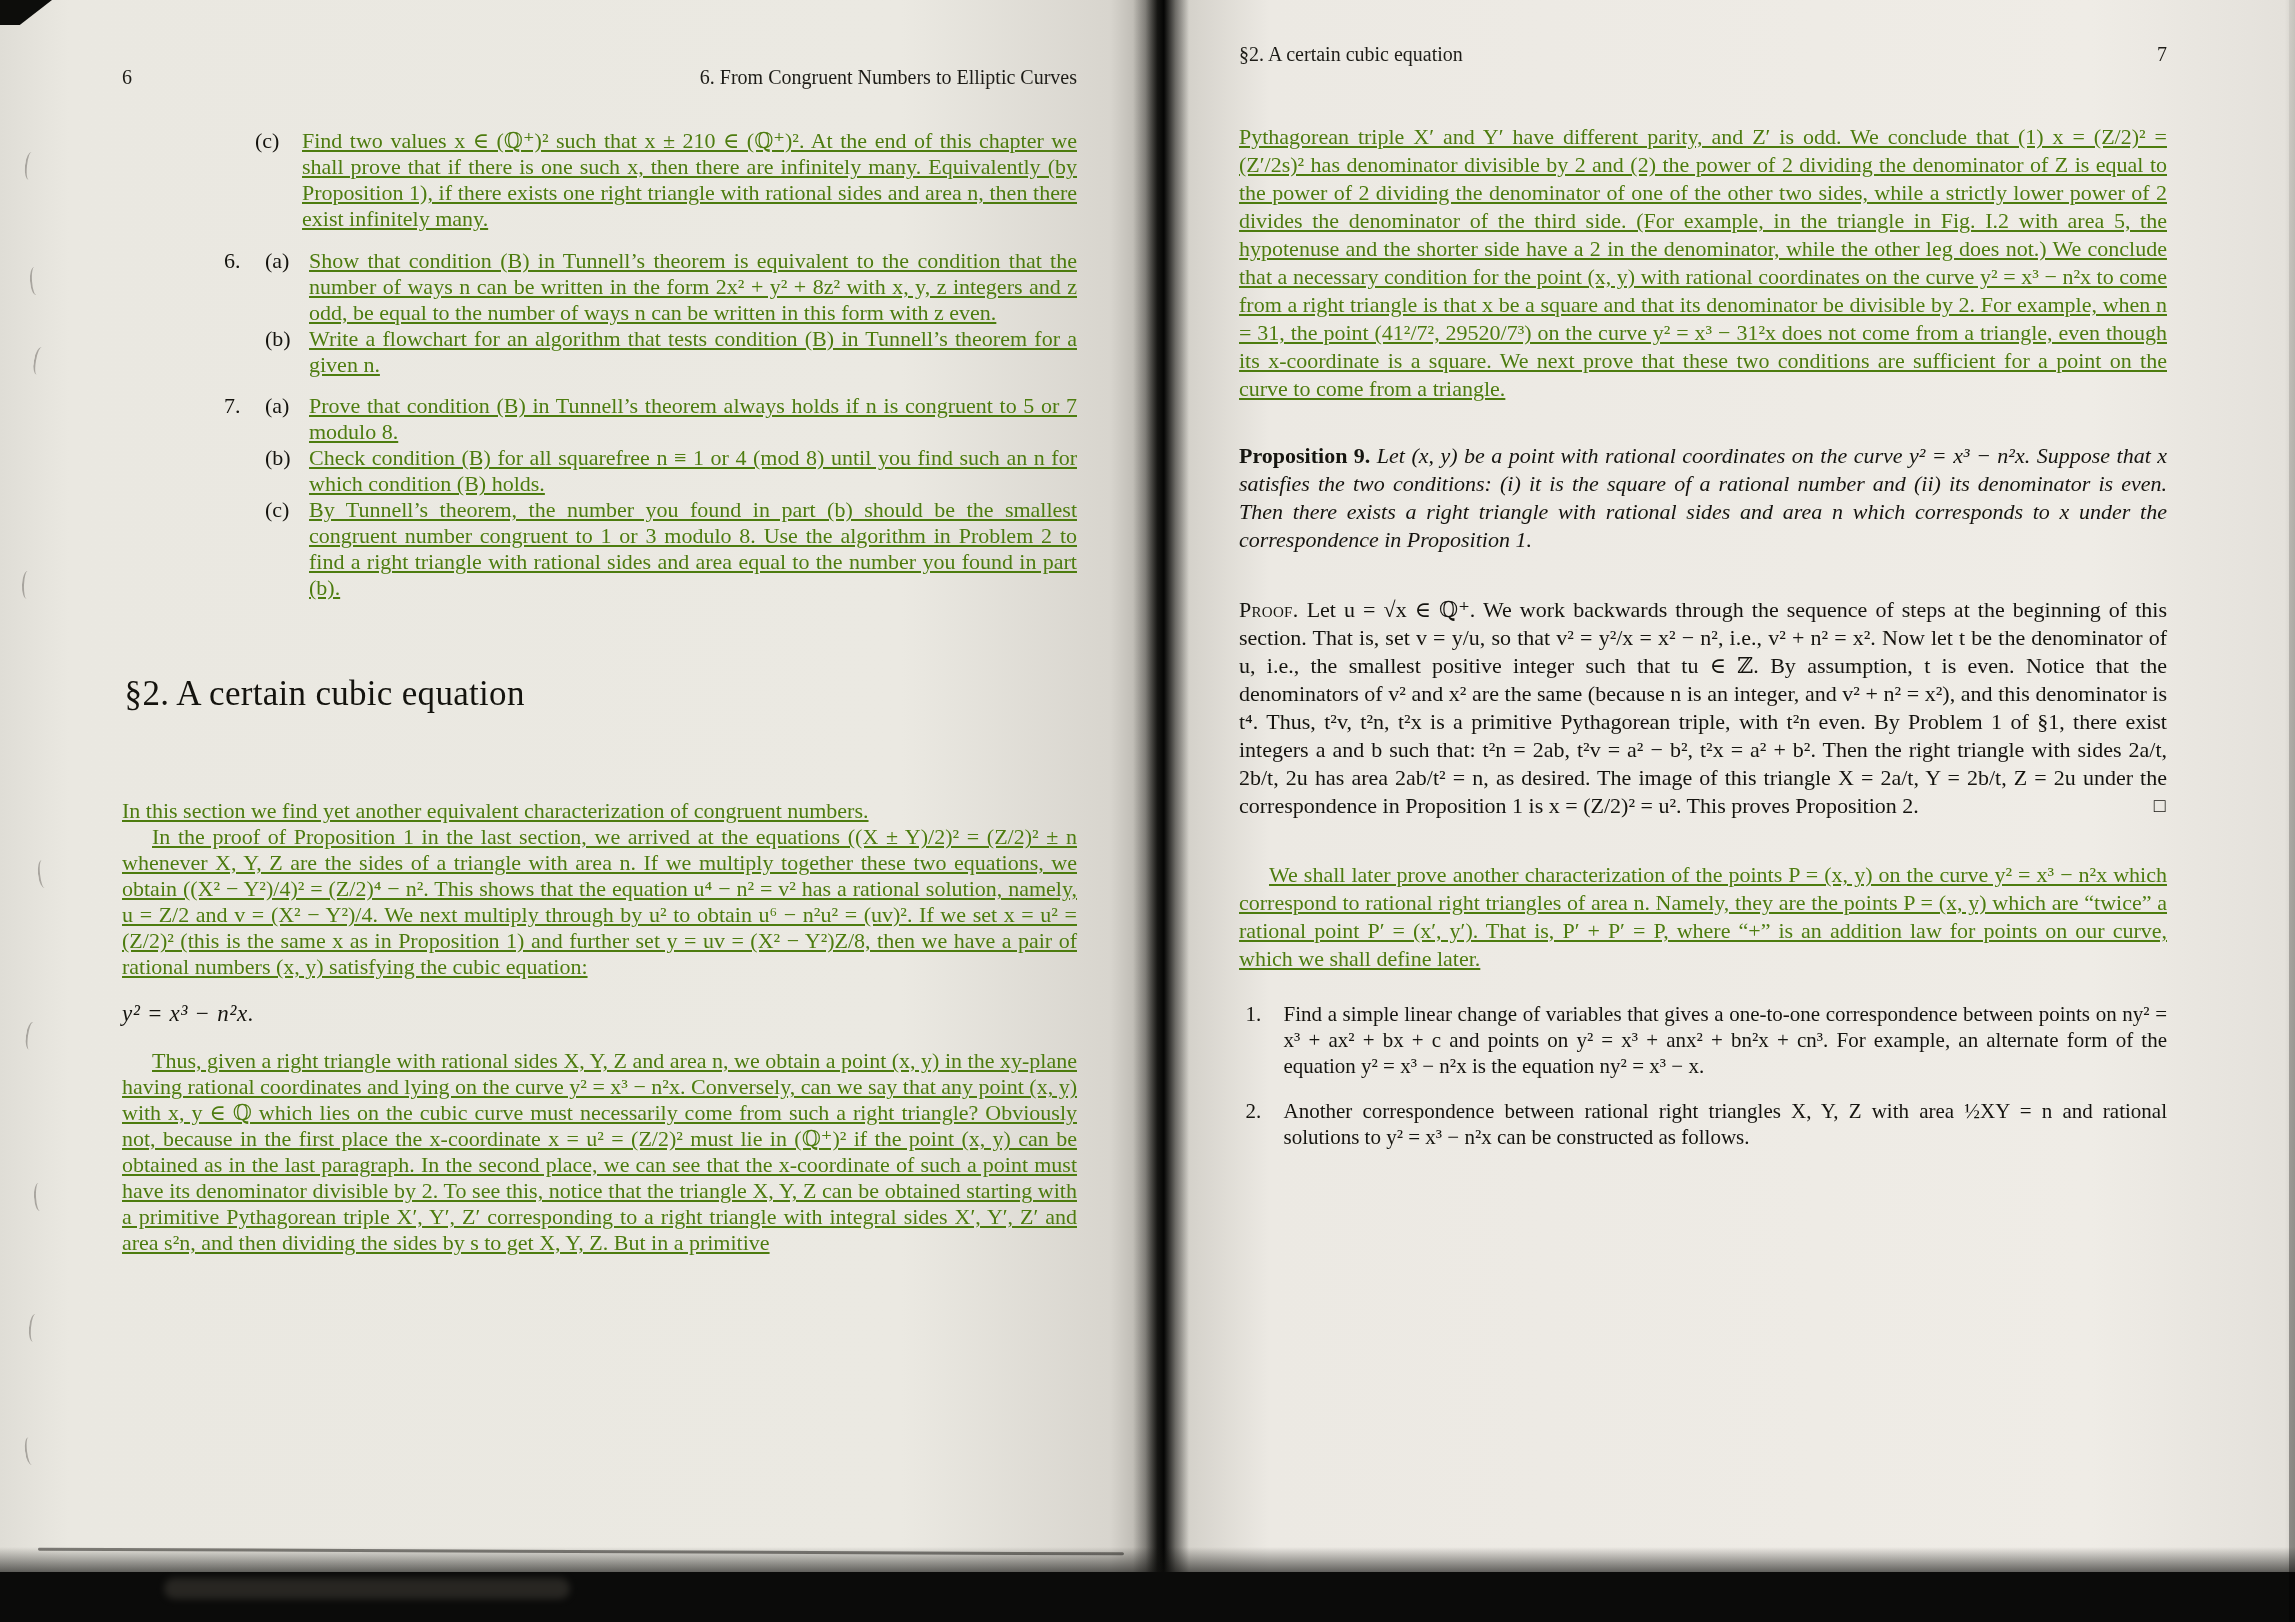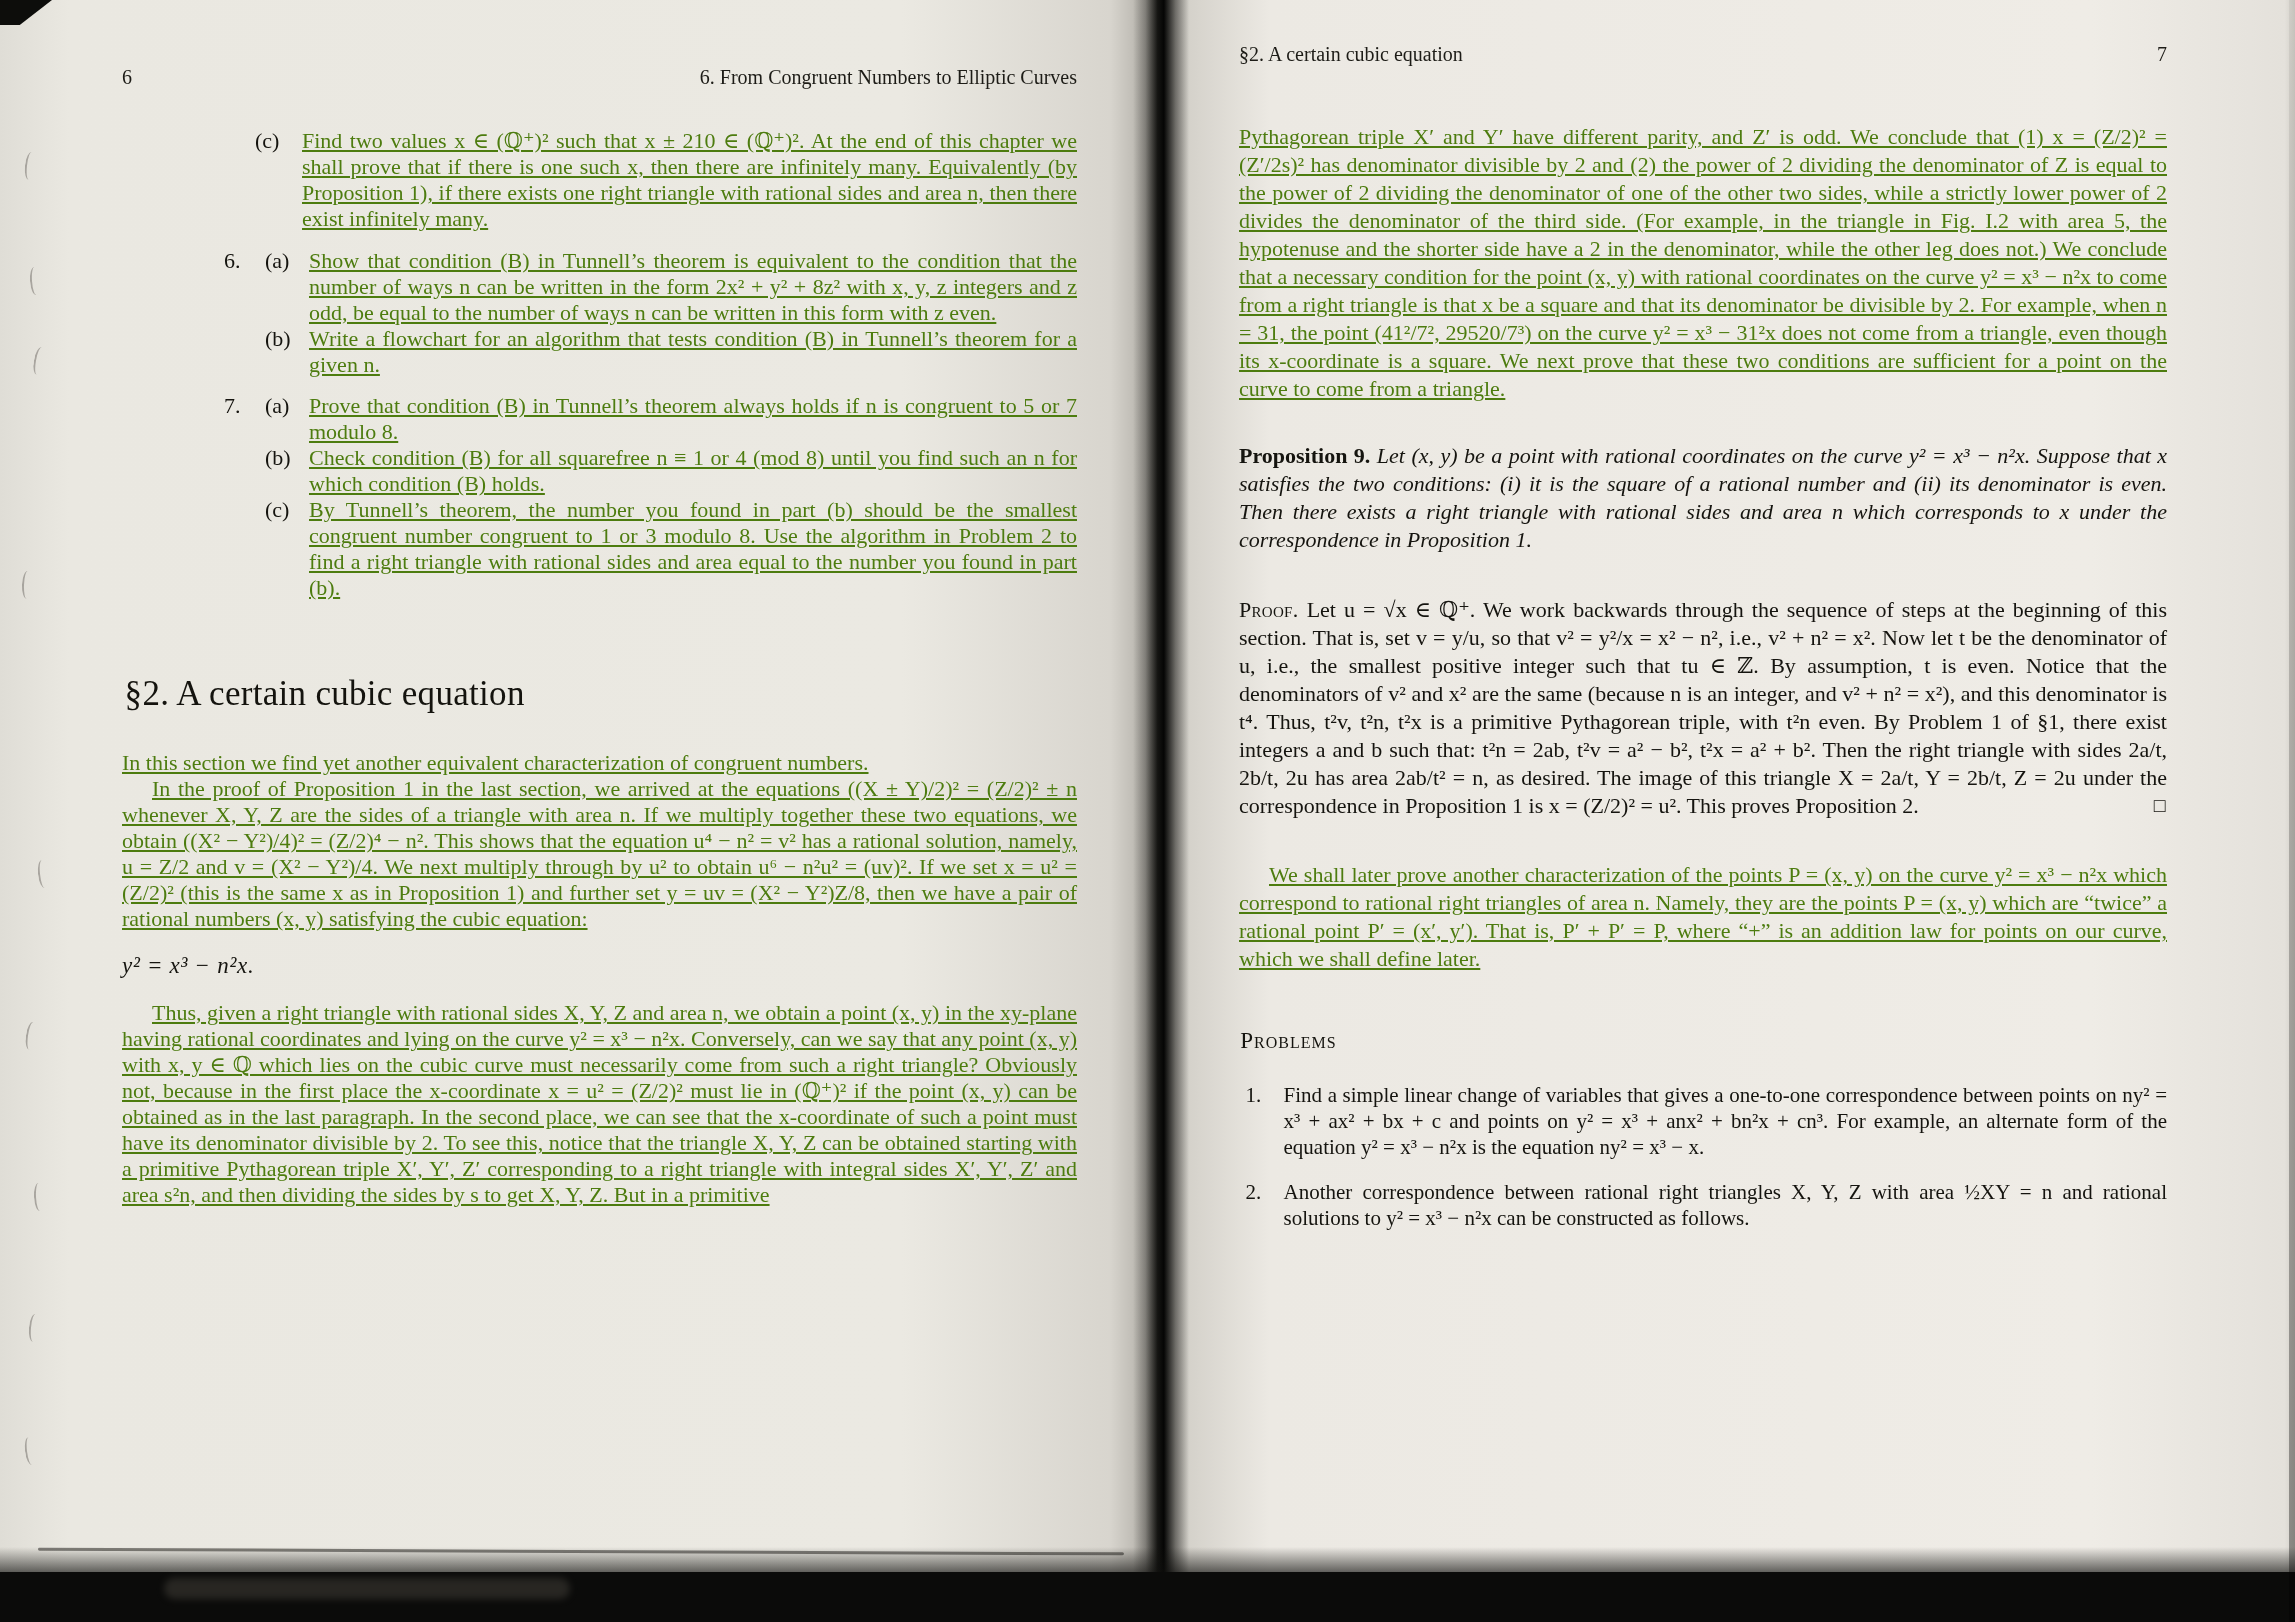--- a/index.html
+++ b/index.html
@@ -57,21 +57,21 @@
   .clabel{ flex:none; width:47px; font-size:22px; line-height:26px; }
   .crow .bt{ flex:1; }
   .prow{ display:flex; margin:15.7px 0 0 102px; }
   .pnum{ flex:none; width:41px; font-size:22px; line-height:26px; }
   .pparts{ flex:1; }
   .ppart{ display:flex; }
   .plabel{ flex:none; width:44px; font-size:22px; line-height:26px; }
   .ppart .bt{ flex:1; }
 
   .sechead{ font-size:35px; font-weight:400; margin:73px 0 0 2.6px; color:#14130e; letter-spacing:0.3px; }
-  .para-intro{ margin-top:36px; }
+  .para-intro{ margin-top:84px; }
   .para-derivation{ text-indent:30px; }
   .eqn{ font-size:23px; font-style:italic; text-align:left; margin:21px 0; letter-spacing:0.7px; }
   .para-thus{ text-indent:30px; }
 
   
   .prop{ margin-top:39px; font-size:22px; font-style:italic; text-align:justify; }
   .lbl-bold{ font-style:normal; font-weight:700; }
   .proof{ margin-top:42px; position:relative; font-size:22px; text-align:justify; }
   .sc{ font-variant:small-caps; letter-spacing:0.3px; }
   .qed{ position:absolute; right:1.3px; bottom:0; font-size:19.6px; }
@@ -161,21 +161,20 @@
       </p>
 
       <p class="proof">
         <span class="sc">Proof.</span>
         <span>Let u = √x ∈ ℚ⁺. We work backwards through the sequence of steps at the beginning of this section. That is, set v = y/u, so that v² = y²/x = x² − n², i.e., v² + n² = x². Now let t be the denominator of u, i.e., the smallest positive integer such that tu ∈ ℤ. By assumption, t is even. Notice that the denominators of v² and x² are the same (because n is an integer, and v² + n² = x²), and this denominator is t⁴. Thus, t²v, t²n, t²x is a primitive Pythagorean triple, with t²n even. By Problem 1 of §1, there exist integers a and b such that: t²n = 2ab, t²v = a² − b², t²x = a² + b². Then the right triangle with sides 2a/t, 2b/t, 2u has area 2ab/t² = n, as desired. The image of this triangle X = 2a/t, Y = 2b/t, Z = 2u under the correspondence in Proposition 1 is x = (Z/2)² = u². This proves Proposition 2.</span>
         <span class="qed">□</span>
       </p>
 
       <p class="bt para-later">We shall later prove another characterization of the points P = (x, y) on the curve y² = x³ − n²x which correspond to rational right triangles of area n. Namely, they are the points P = (x, y) which are “twice” a rational point P′ = (x′, y′). That is, P′ + P′ = P, where “+” is an addition law for points on our curve, which we shall define later.</p>
 
-      <h3 class="probhead">Problems</h3>
 
       <div class="qrow">
         <span class="qnum">1.</span>
         <p class="qtext">Find a simple linear change of variables that gives a one-to-one correspondence between points on ny² = x³ + ax² + bx + c and points on y² = x³ + anx² + bn²x + cn³. For example, an alternate form of the equation y² = x³ − n²x is the equation ny² = x³ − x.</p>
       </div>
       <div class="qrow">
         <span class="qnum">2.</span>
         <p class="qtext">Another correspondence between rational right triangles X, Y, Z with area ½XY = n and rational solutions to y² = x³ − n²x can be constructed as follows.</p>
       </div>
     </div>

